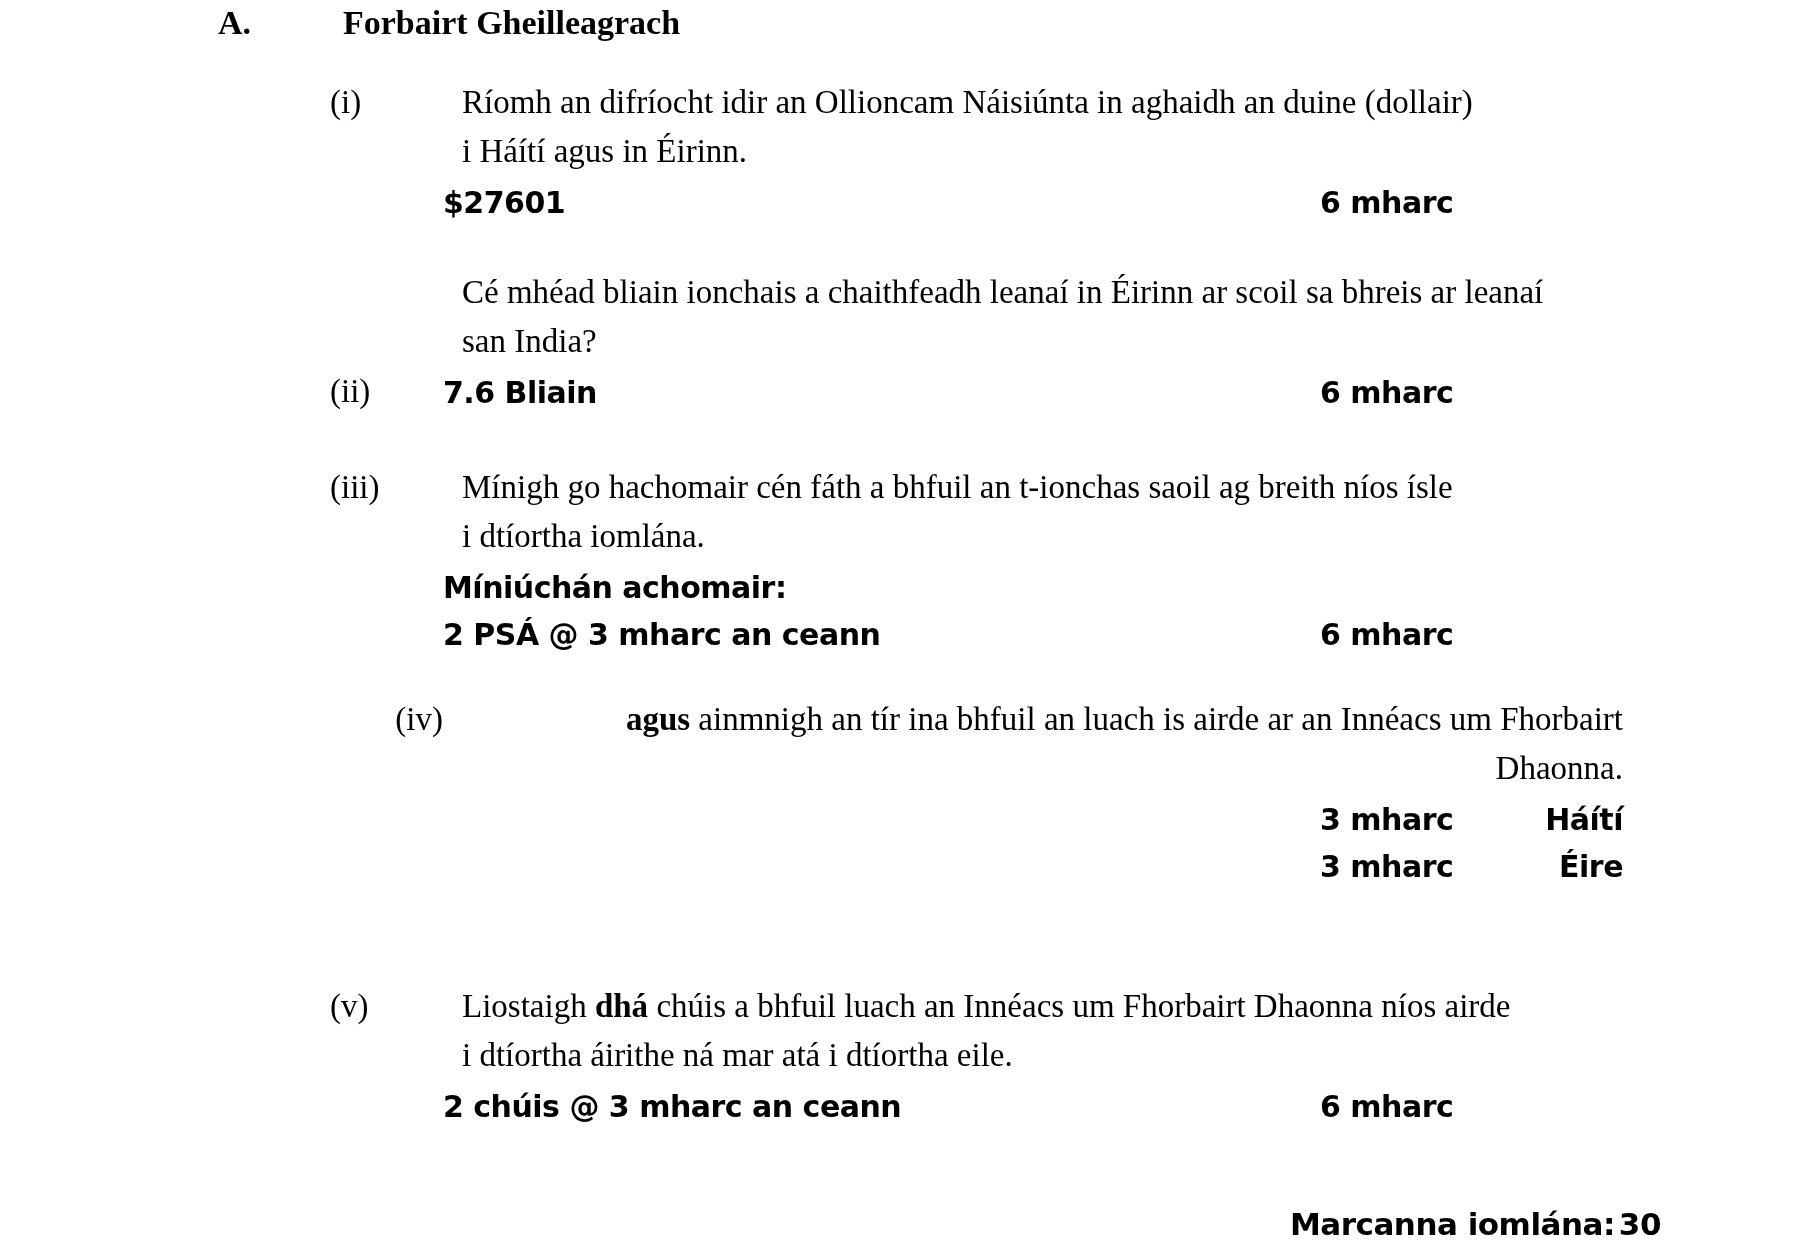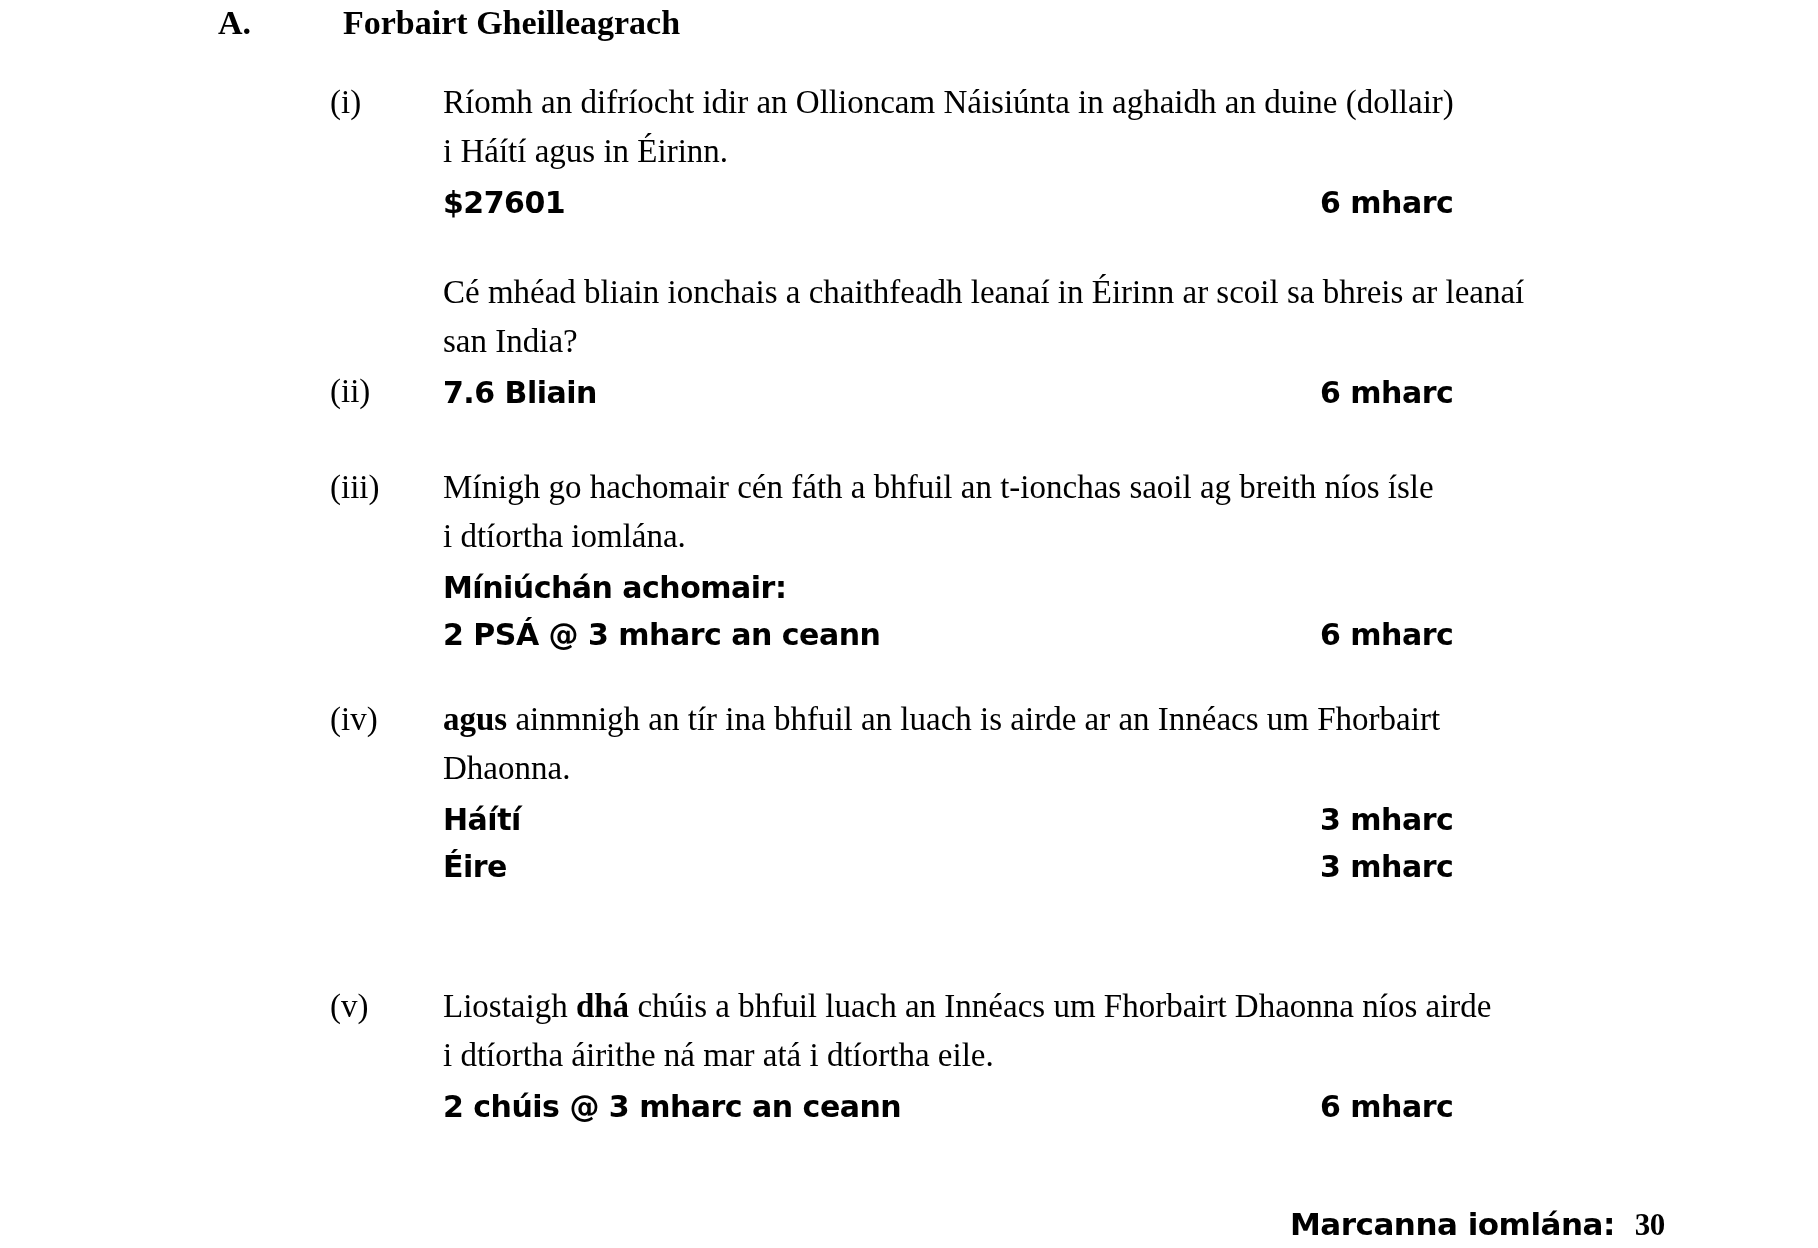--- a/index.html
+++ b/index.html
@@ -13,46 +13,46 @@
   .doc { position: relative; width: 1818px; height: 1248px; }
 
   .heading {
     position: absolute; top: 2px; left: 218px;
     display: flex; font-weight: 700; font-size: 34px; line-height: 42px;
   }
   .heading .letter { width: 125px; flex: none; }
 
   .q { position: absolute; left: 330px; display: flex; }
   .q .numeral { width: 113px; flex: none; font-size: 33px; line-height: 49px; }
-  .qline { font-size: 33px; line-height: 49px; white-space: nowrap; }
+  .qline { font-size: 33px; line-height: 49px; white-space: nowrap; margin-left: 19px; }
   .qline strong { font-weight: 700; }
 
   .answers { margin-top: 3px; }
   .ans-row {
     position: relative; width: 1180px;
     font-family: "DejaVu Sans", sans-serif;
     font-weight: 700; font-size: 30px; line-height: 47px;
     white-space: nowrap;
     letter-spacing: -0.5px;
   }
   .ans-row .marks { position: absolute; left: 877px; top: 0; }
 
   .footer {
     position: absolute; left: 1290px; top: 1204px;
     font-family: "DejaVu Sans", sans-serif;
     font-weight: 700; font-size: 31px; line-height: 40px;
     white-space: nowrap; letter-spacing: -0.5px;
   }
-  .footer .total-value { margin-left: 20px; font-family: Liberation Serif, serif; }
+  .footer .total-value { margin-left: 4px; }
 
   
   #q1 { top: 78px; }
   #q2 { top: 268px; align-items: flex-end; }
   #q3 { top: 463px; }
-  #q4 { top: 695px; }
+  #q4 { top: 695px; text-align: right; }
   #q5 { top: 982px; }
 </style>
 </head>
 <body>
 
 <div class="doc">
 
   <div class="heading">
     <span class="letter">A.</span>
     <span class="title">Forbairt Gheilleagrach</span>

